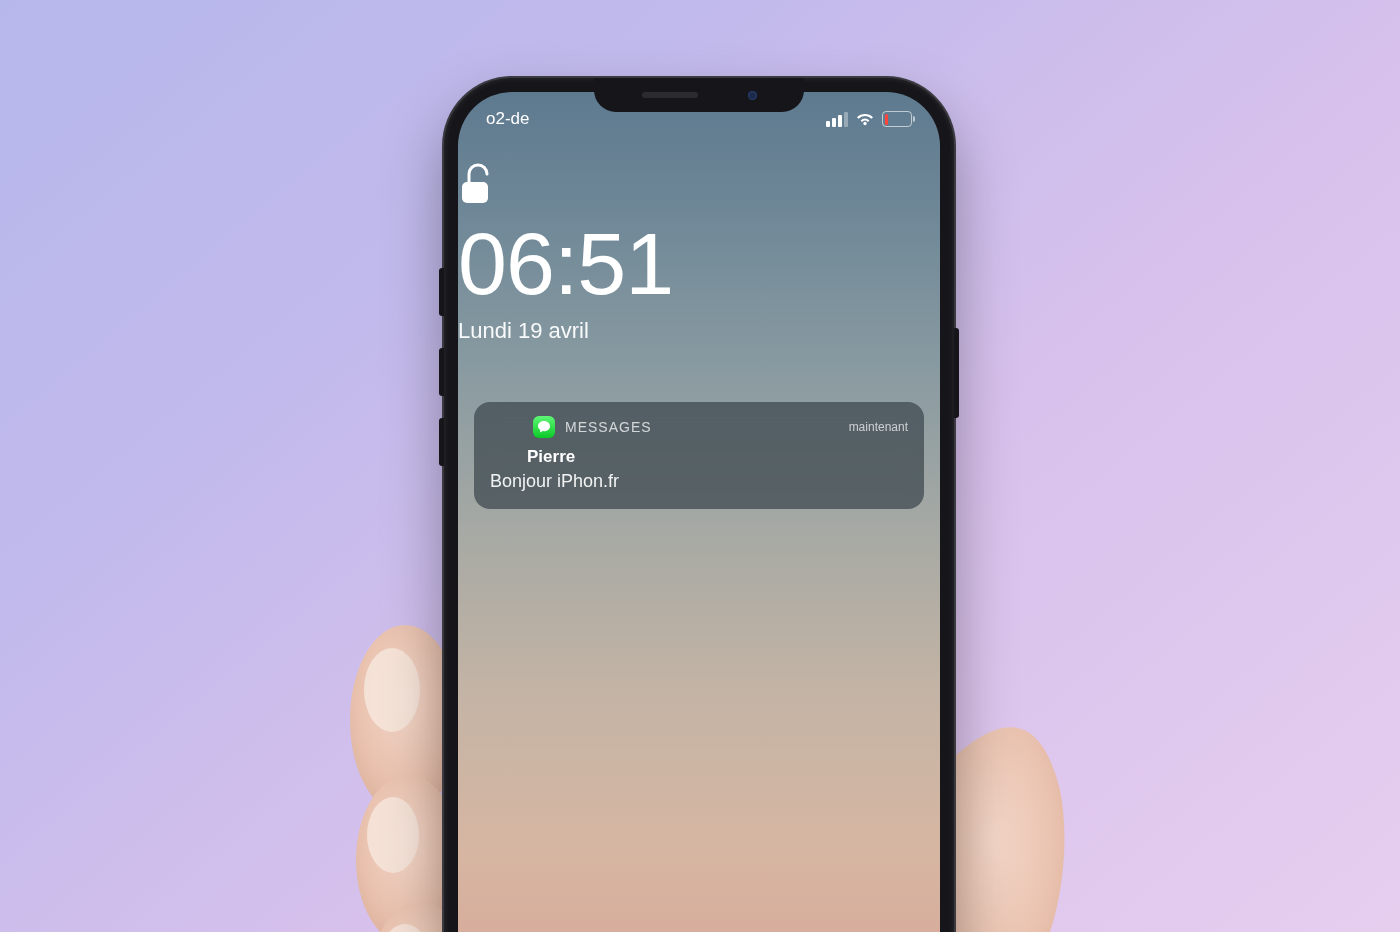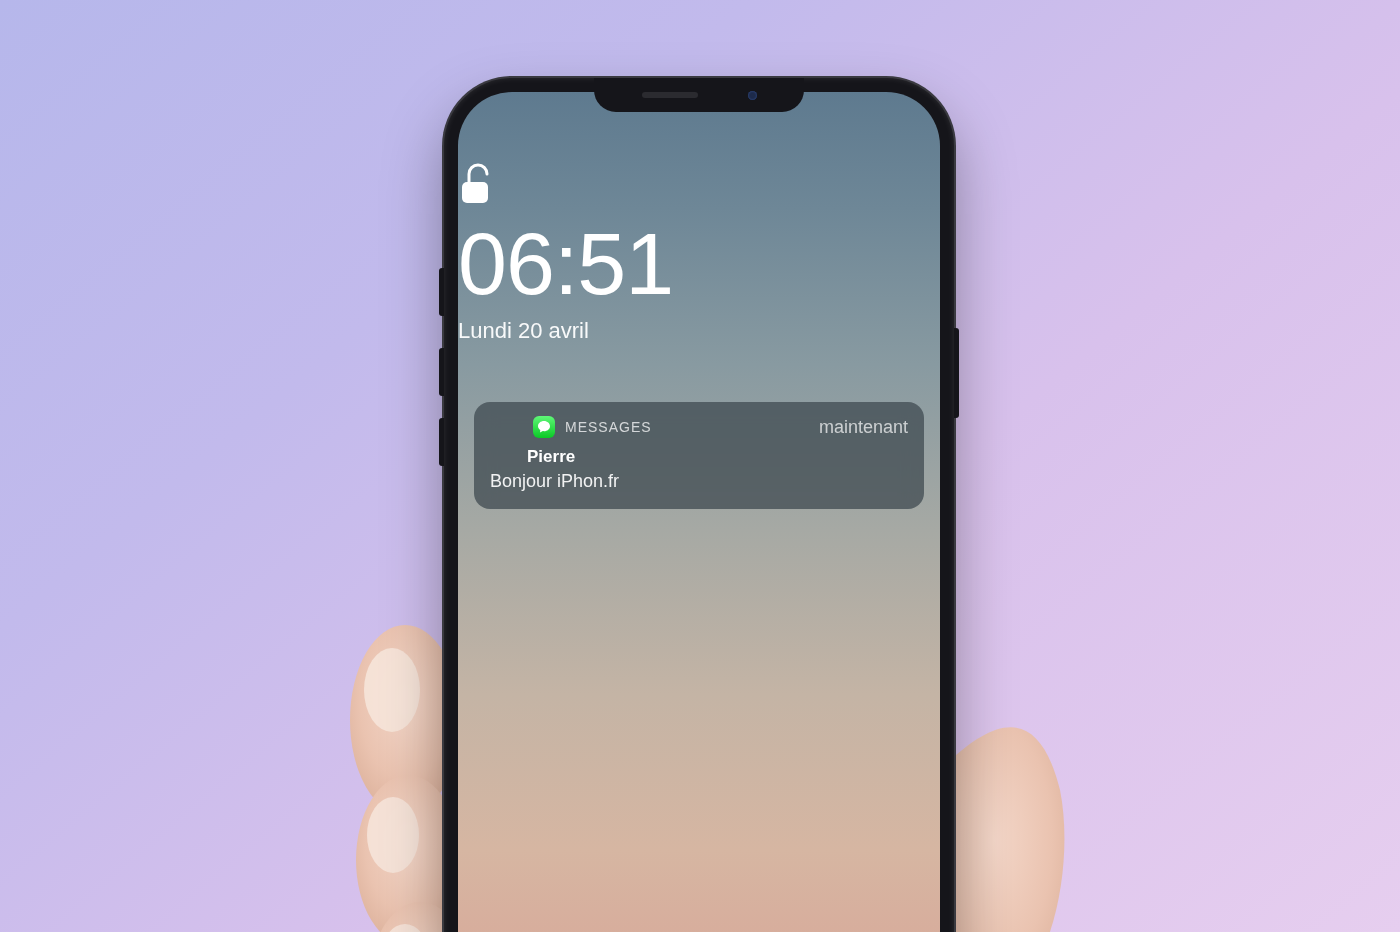--- a/index.html
+++ b/index.html
@@ -104,21 +104,21 @@
     color:#fff;
   }
   .notif-head{display:flex;align-items:center;gap:10px;margin-bottom:8px;padding-left:43px;}
   .appicon{
     width:22px;height:22px;border-radius:6px;
     background:linear-gradient(180deg,#5ff777,#0bc926);
     display:flex;align-items:center;justify-content:center;
   }
   .appicon svg{display:block}
   .appname{font-size:14px;letter-spacing:1px;color:rgba(255,255,255,.75);flex:1;text-transform:uppercase;}
-  .when{font-size:18px;color:rgba(255,255,255,.7);}
+  .when{font-size:12px;color:rgba(255,255,255,.7);}
   .sender{font-size:17px;font-weight:600;line-height:1.35;margin-left:37px;}
   .msg{font-size:18px;font-weight:400;line-height:1.35;color:rgba(255,255,255,.92);}
 </style>
 </head>
 <body>
 
 <div class="hand" aria-hidden="true">
 <svg viewBox="0 0 800 600" xmlns="http://www.w3.org/2000/svg">
   <defs>
     <radialGradient id="skin" cx="50%" cy="40%" r="75%">
@@ -160,30 +160,49 @@
 </div>
 
 <div class="phone">
   <div class="notch">
     <div class="speaker"></div>
     <div class="camdot"></div>
   </div>
 
   <div class="screen">
 
+    <div class="status">
+      <span>o2-de</span>
+      <div class="right">
+        <span class="bars">
+          <span></span>
+            <span></span>
+            <span></span>
+            <span></span>
+        </span>
+        <span class="wifi">
+          <svg width="20" height="15" viewBox="0 0 20 15">
+              <path fill="#fff" d="M10 13.2a1.7 1.7 0 1 0 0-3.4 1.7 1.7 0 0 0 0 3.4Zm-4.4-4.8 1.5 1.5a4.1 4.1 0 0 1 5.8 0l1.5-1.5a6.2 6.2 0 0 0-8.8 0ZM2 5.2l1.5 1.5a9.1 9.1 0 0 1 13 0L18 5.2a11.3 11.3 0 0 0-16 0Z"></path>
+            </svg>
+        </span>
+        <span class="battery">
+            <span class="fill"></span>
+          </span>
+      </div>
+    </div>
 
     <div class="lockcontent">
       <span class="unlock-icon">
         <svg width="34" height="44" viewBox="0 0 34 44" fill="none">
           <path stroke="#fff" stroke-width="3" stroke-linecap="round" fill="none" d="M11 20 V12 a9 9 0 0 1 18 0"></path>
           <rect x="4" y="20" width="26" height="21" rx="5" fill="#fff"></rect>
         </svg>
       </span>
       <div class="clock">06:51</div>
-      <div class="date">Lundi 20 avril</div>
+      <div class="date">Lundi 19 avril</div>
     </div>
 
     <div class="notif">
       <div class="notif-head">
         <span class="appicon">
           <svg width="14" height="14" viewBox="0 0 14 14">
               <path fill="#fff" d="M7 1C3.7 1 1 3.2 1 6c0 1.6.9 3 2.3 3.9L3 12.5l2.8-1.4c.4.1.8.1 1.2.1 3.3 0 6-2.2 6-5S10.3 1 7 1Z"></path>
             </svg>
         </span>
         <span class="appname">MESSAGES</span>

